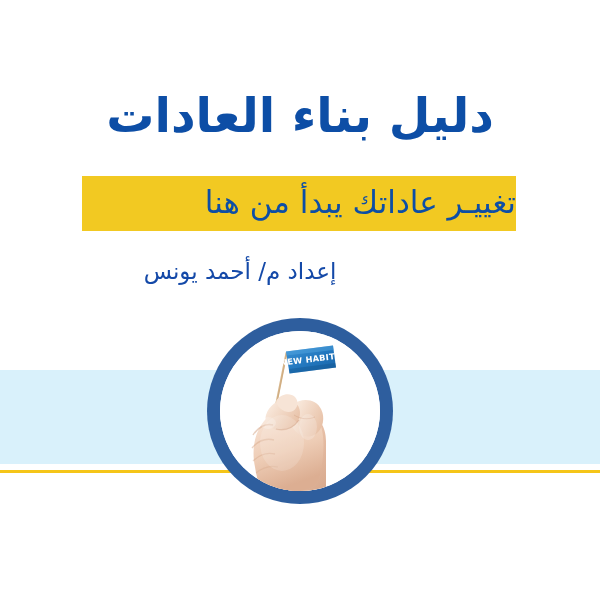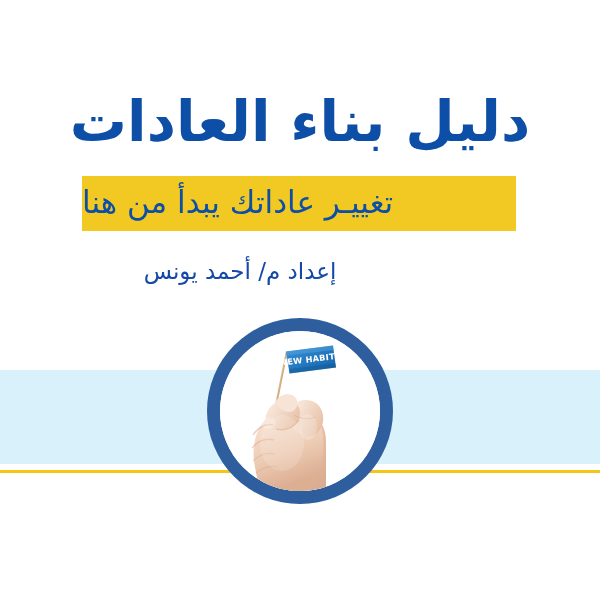--- a/index.html
+++ b/index.html
@@ -41,39 +41,39 @@
 
   
   .headline {
     position: absolute;
     left: 0;
     top: 84px;
     width: 600px;
     text-align: center;
     direction: rtl;
     color: #0d4ea6;
-    font-size: 57px;
+    font-size: 48px;
     font-weight: bold;
     line-height: 1.32;
     letter-spacing: 0px;
     z-index: 3;
   }
 
   
   .subtitle-banner {
     position: absolute;
     left: 82px;
     top: 176px;
     width: 434px;
     height: 55px;
     background: #f2c922;
     z-index: 3;
     display: flex;
     align-items: center;
-    justify-content: flex-start;
+    justify-content: flex-end;
   }
   .subtitle-text {
     direction: rtl;
     color: #0d4ea6;
     font-size: 31px;
     font-weight: normal;
     line-height: 1.1;
     white-space: nowrap;
     padding-bottom: 3px;
   }

